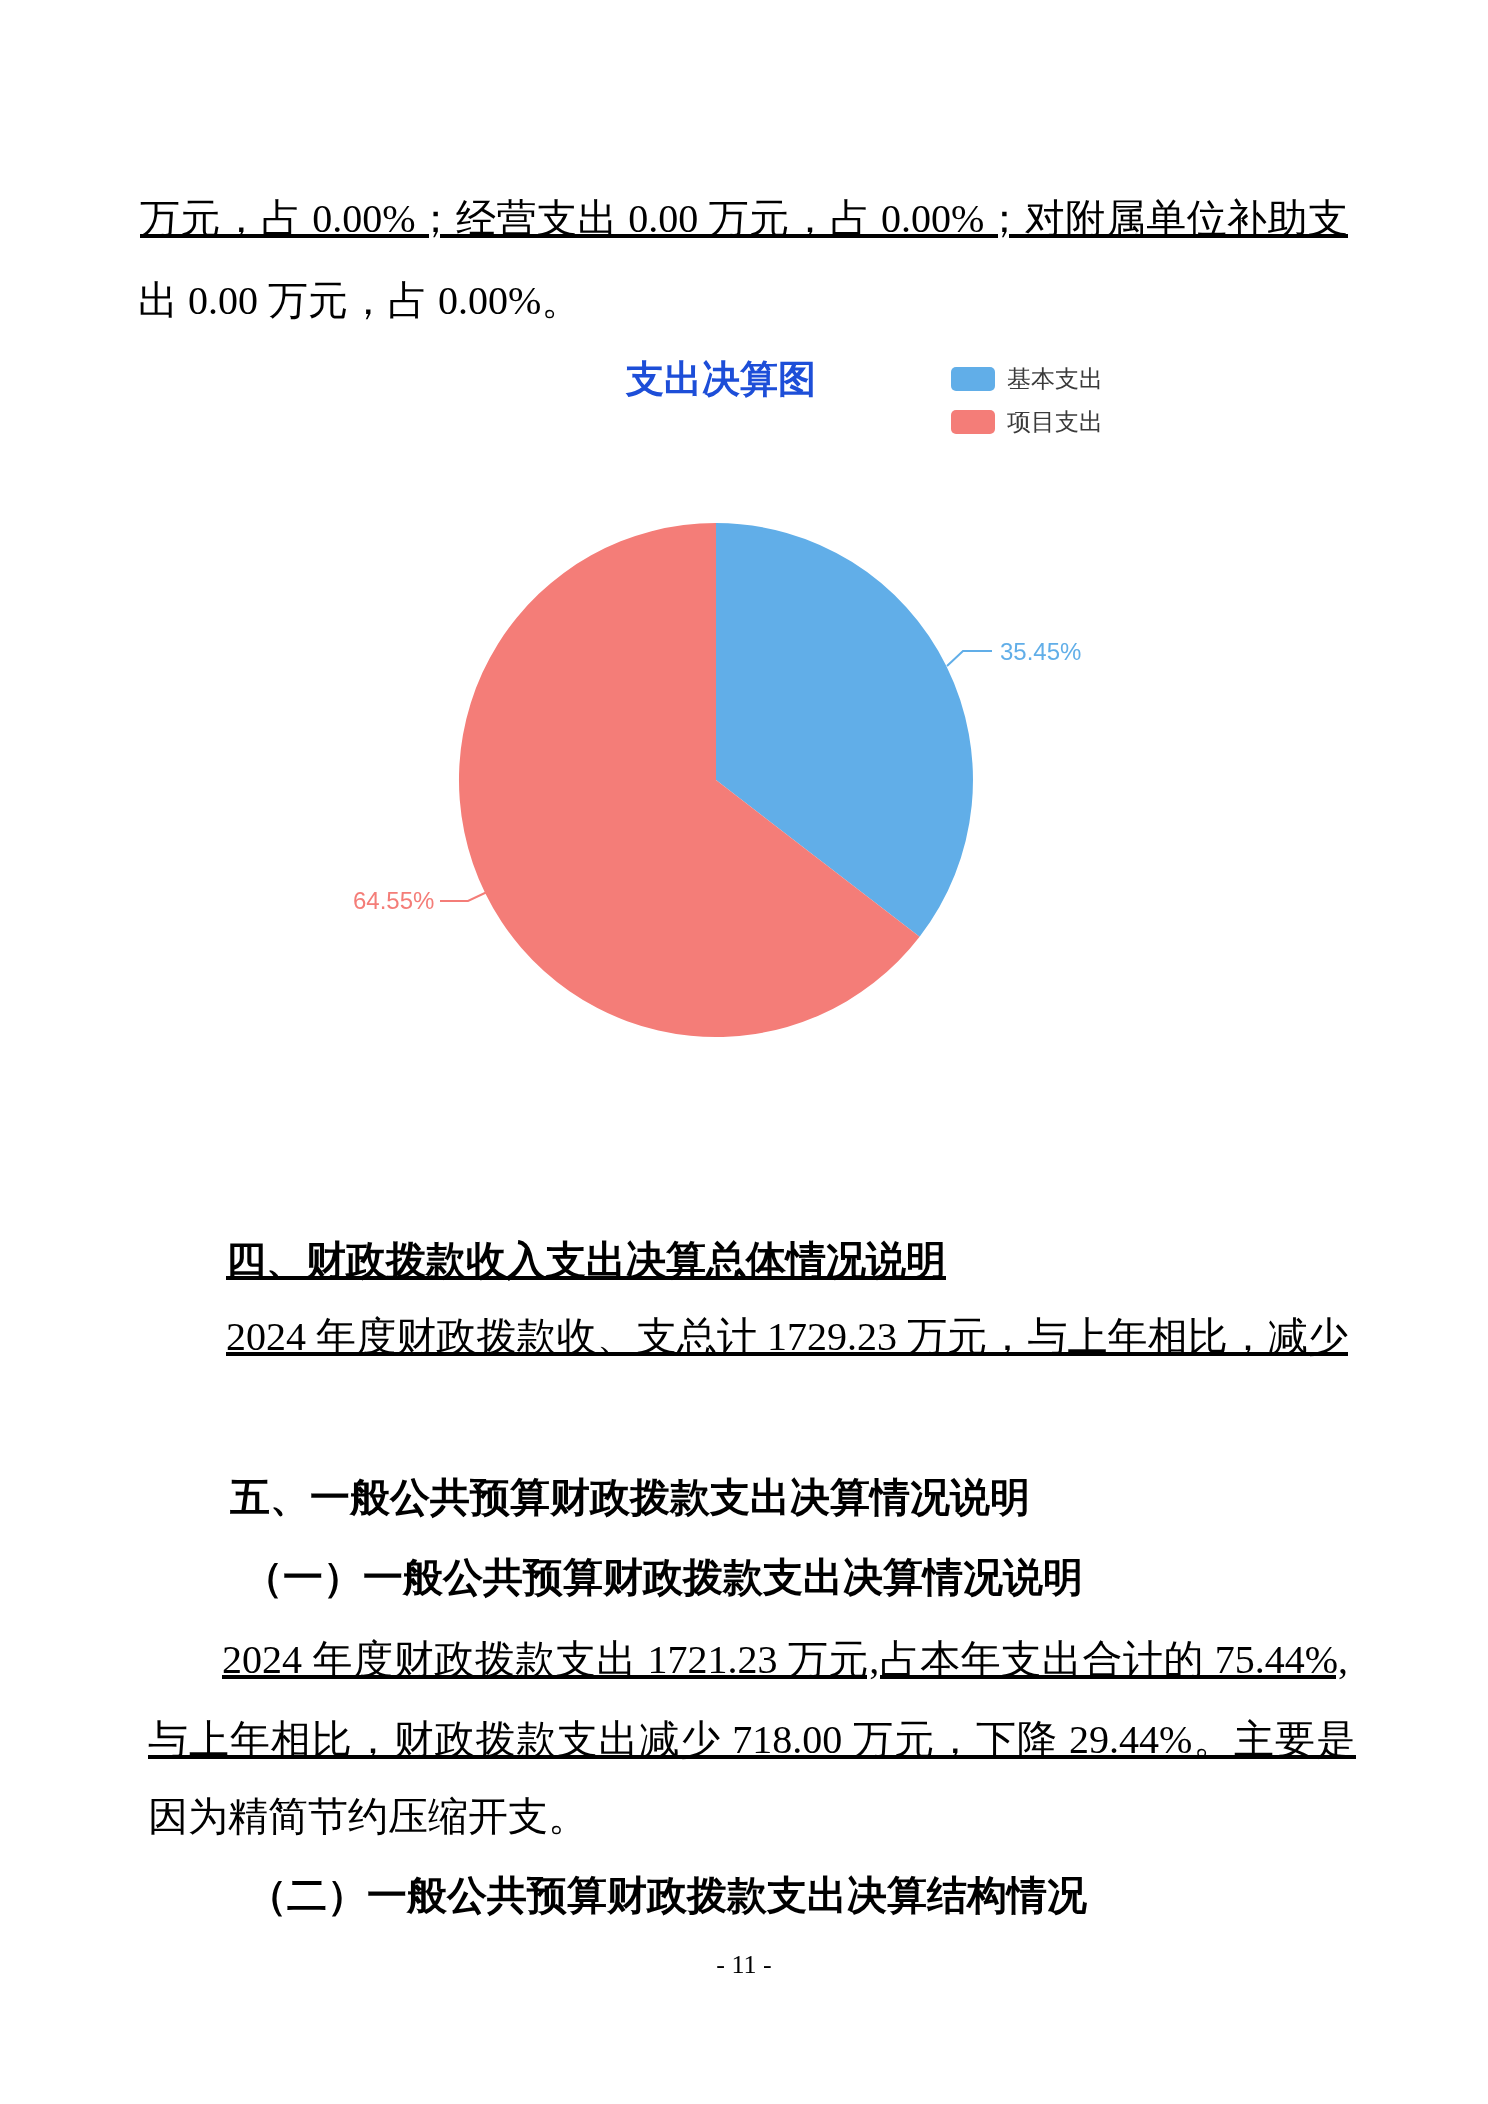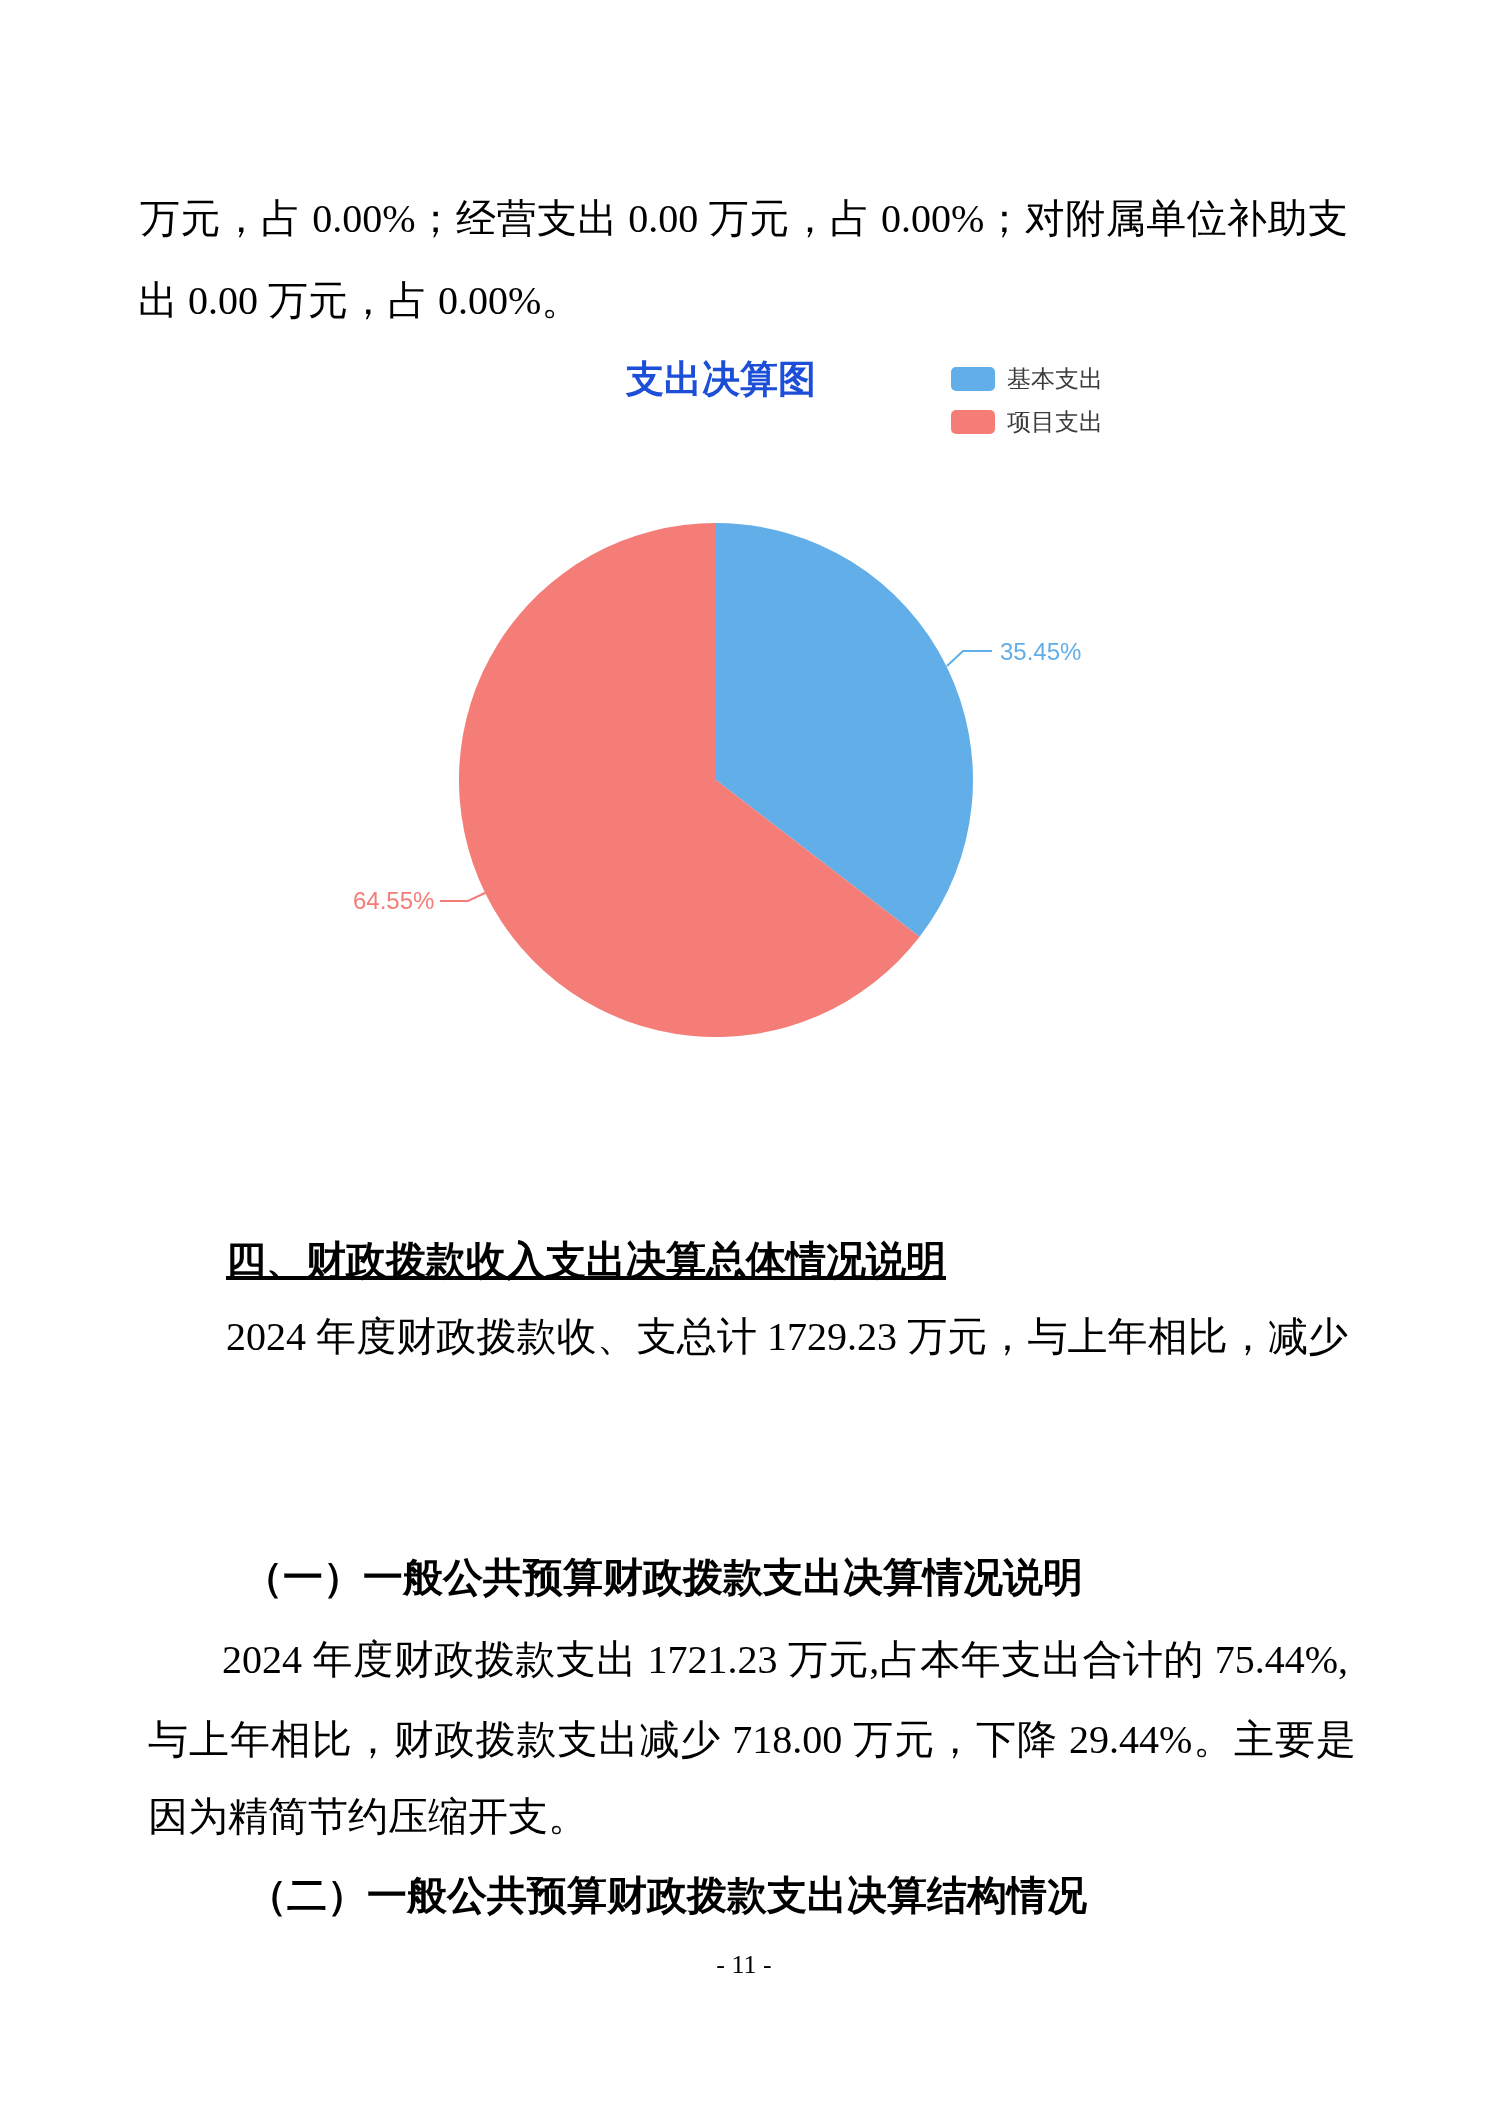--- a/index.html
+++ b/index.html
@@ -16,20 +16,21 @@
   .body-line{
     font-size:40px;
     line-height:44px;
     white-space:nowrap;
   }
   .fill{
     white-space:normal;
     width:1208px;
     text-align:justify;
     text-align-last:justify;
+    text-decoration:underline;
   }
   .heading{
     font-size:40px;
     line-height:46px;
     font-weight:700;
     white-space:nowrap;
   }
   .chart-title{
     font-family:Liberation Mono, monospace;
     font-size:38px;
@@ -98,20 +99,21 @@
 
     <polyline points="187,542 168,551 140,551" fill="none" stroke-width="2" stroke="#F47D78"></polyline>
 
     <text x="700" y="310" fill="#61AEE8">35.45%</text>
     <text x="53" y="559" fill="#F47D78">64.55%</text>
   </svg>
 
   <div class="abs heading" style="left:226px;top:1238px;text-decoration:underline;">四、财政拨款收入支出决算总体情况说明</div>
   <div class="abs body-line fill" style="left:140px;top:1315px;text-indent:86px;">2024 年度财政拨款收、支总计 1729.23 万元，与上年相比，减少</div>
 
+  <div class="abs heading" style="left:230px;top:1475px;">五、一般公共预算财政拨款支出决算情况说明</div>
   <div class="abs heading" style="left:243px;top:1555px;">（一）一般公共预算财政拨款支出决算情况说明</div>
   <div class="abs body-line fill" style="left:140px;top:1638px;text-indent:82px;">2024 年度财政拨款支出 1721.23 万元,占本年支出合计的 75.44%,</div>
   <div class="abs body-line fill" style="left:148px;top:1718px;">与上年相比，财政拨款支出减少 718.00 万元，下降 29.44%。主要是</div>
   <div class="abs body-line" style="left:148px;top:1795px;">因为精简节约压缩开支。</div>
   <div class="abs heading" style="left:247px;top:1873px;">（二）一般公共预算财政拨款支出决算结构情况</div>
 
   <div class="abs page-number" style="left:0px;top:1952px;">- 11 -</div>
 
 </div>
 

